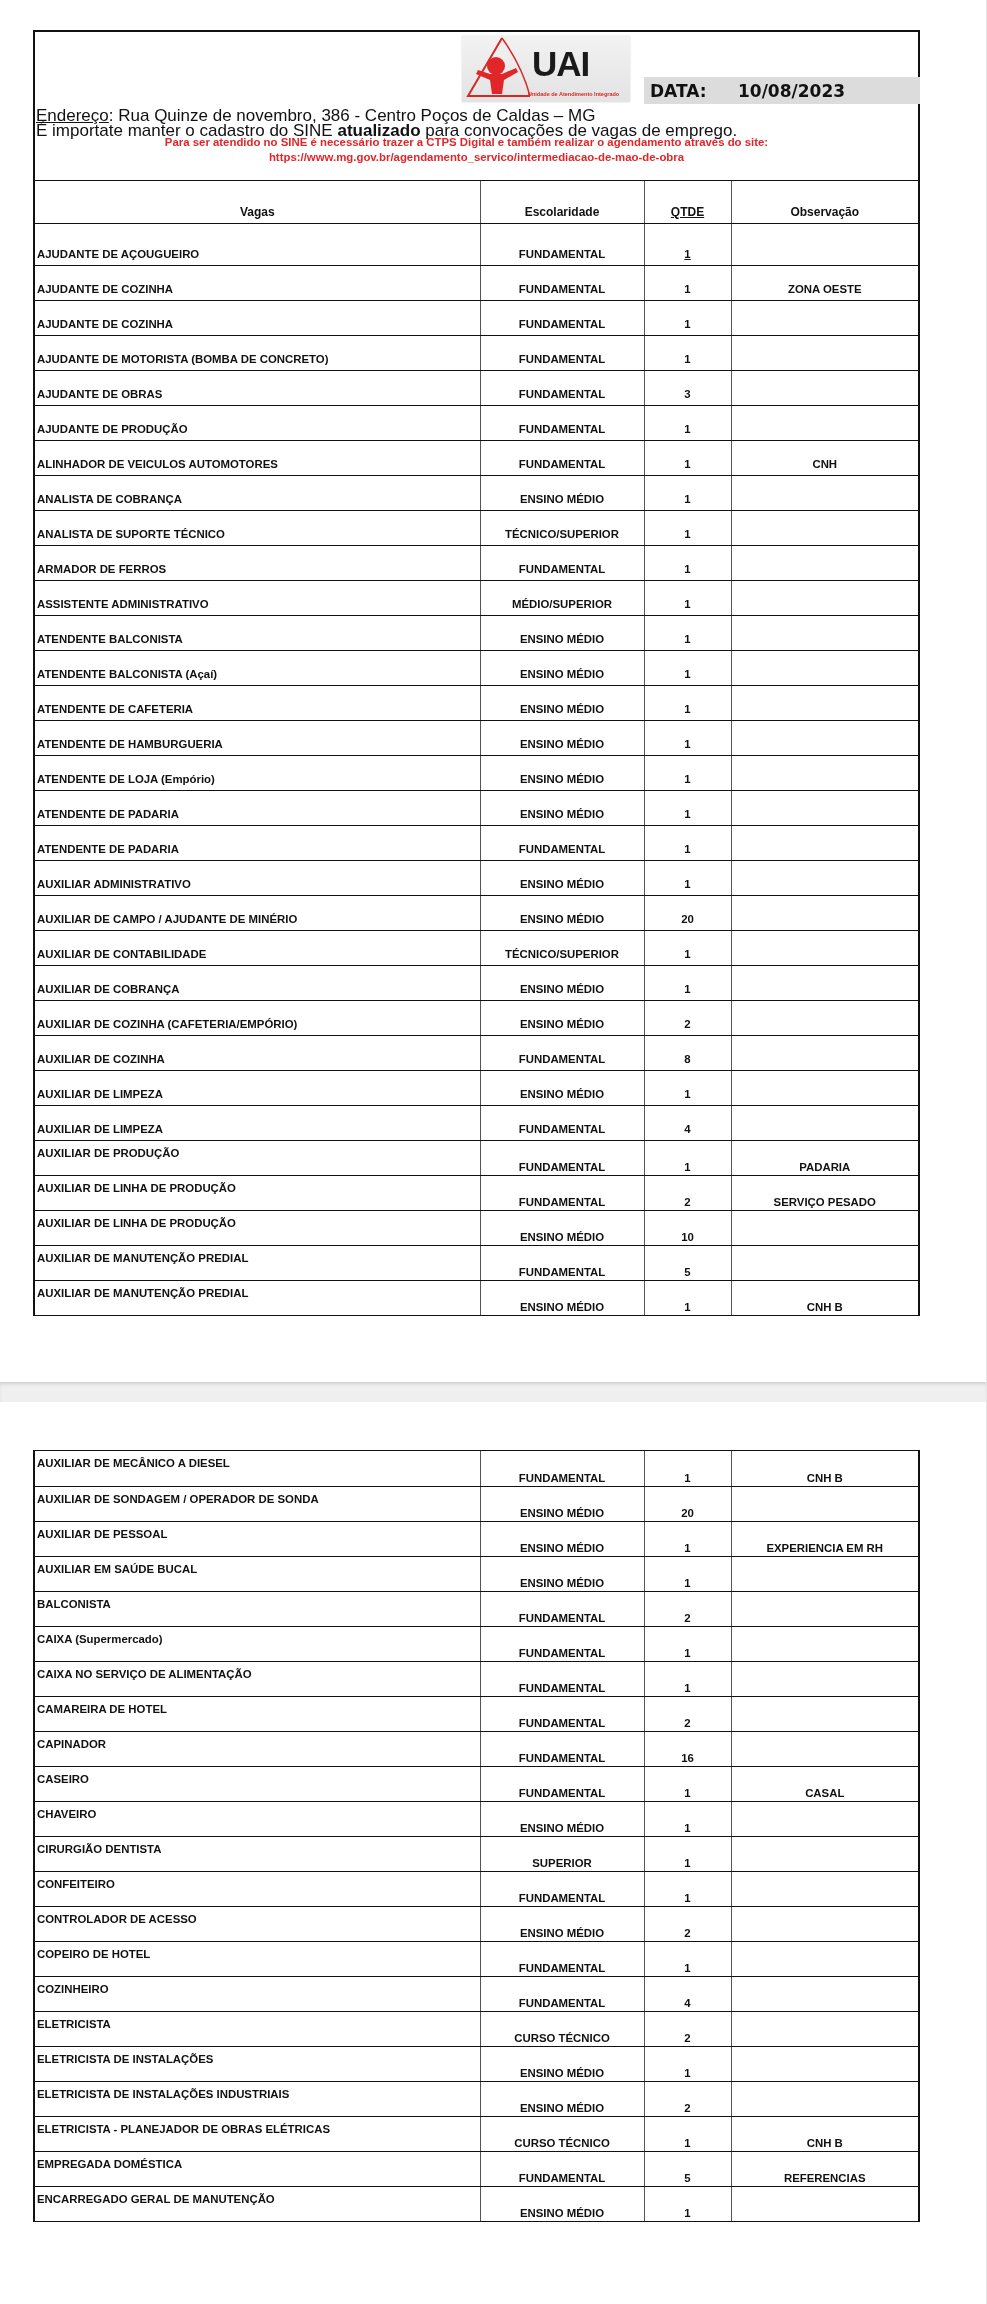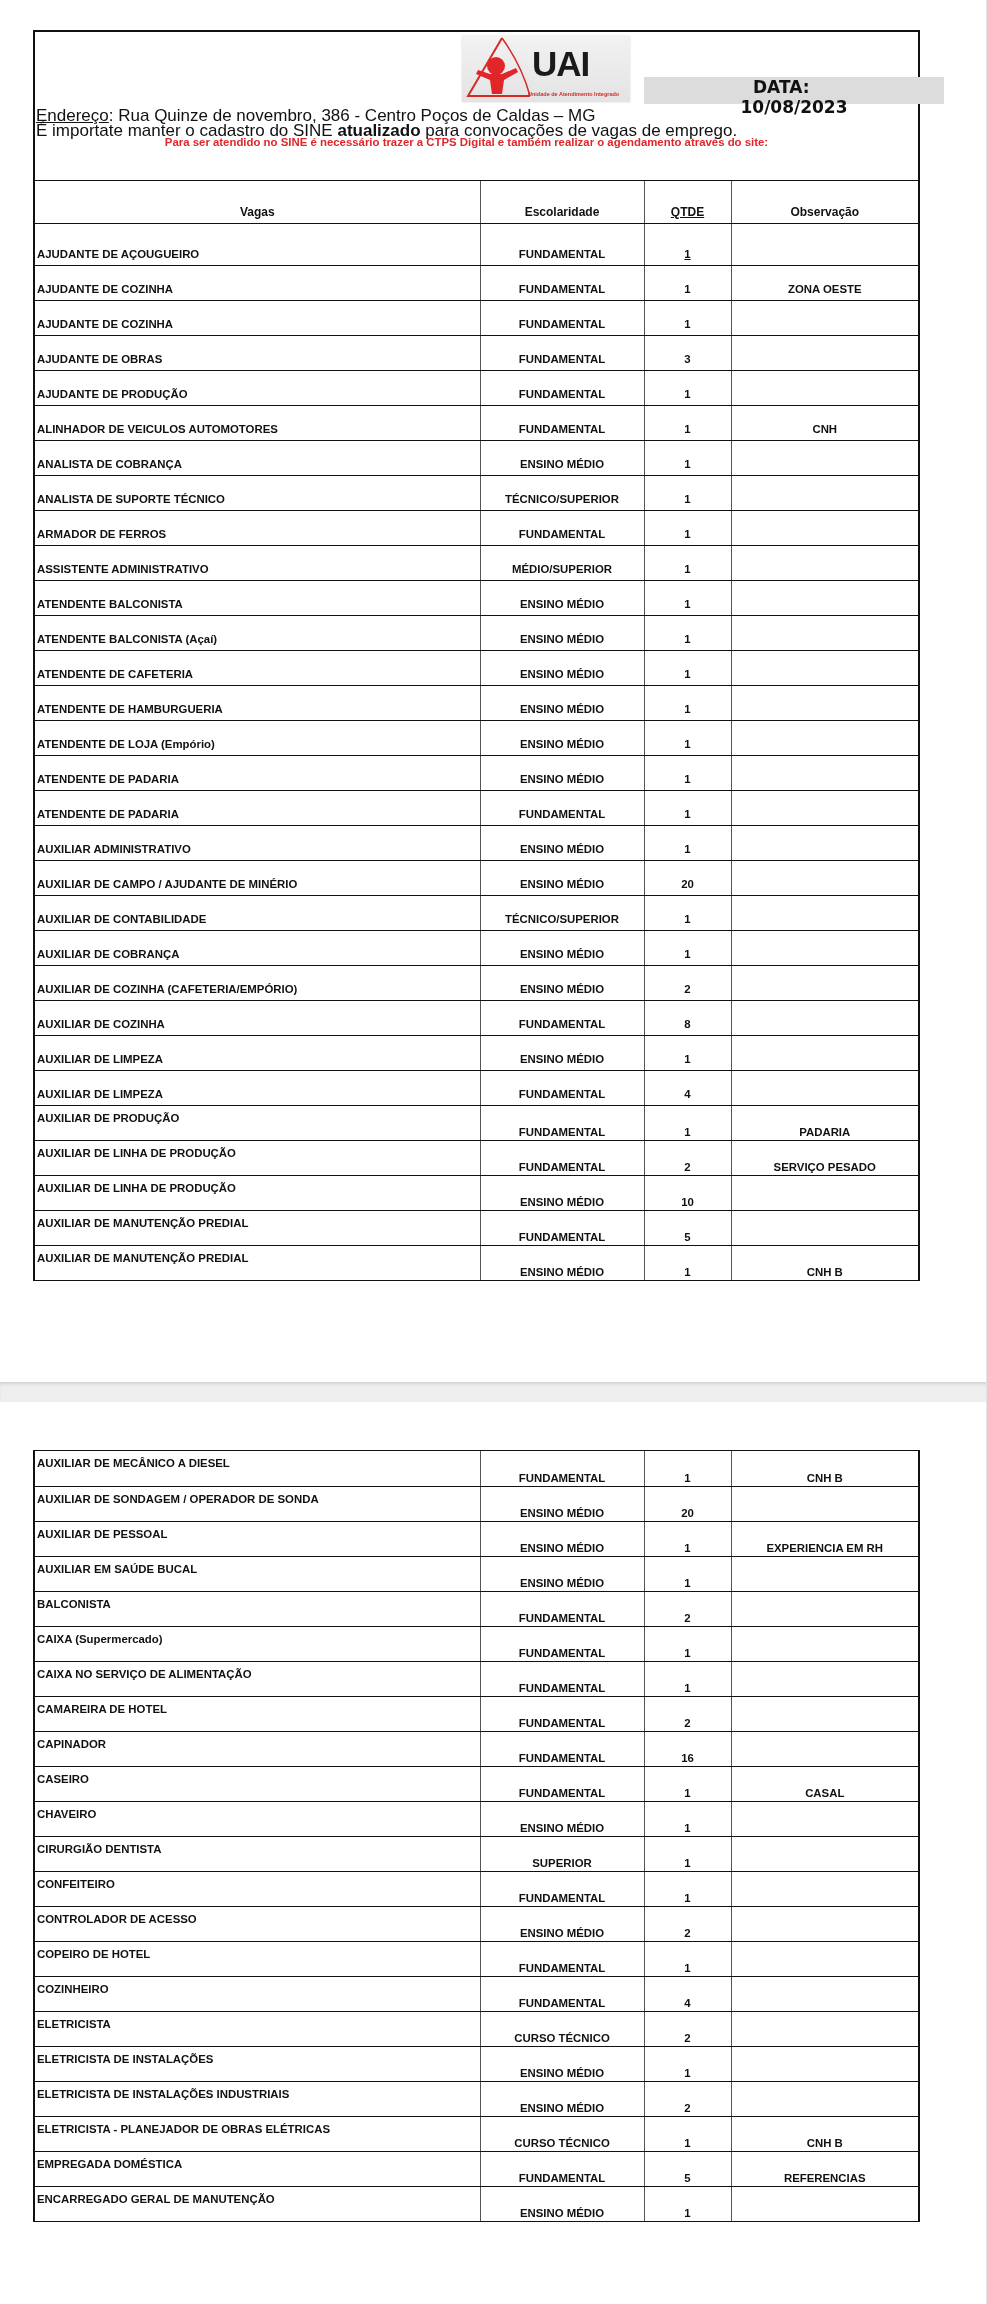--- a/index.html
+++ b/index.html
@@ -47,24 +47,24 @@
     position: absolute; left: 70px; top: 2px;
     font-family: "Liberation Sans", sans-serif;
     font-weight: 900; font-size: 35px; line-height: 52px; letter-spacing: -1px;
     color: #1a1a1a;
   }
   .logo-sub {
     position: absolute; left: 66px; top: 55px;
     font-size: 5.5px; font-weight: bold; color: #d42a26; white-space: nowrap;
   }
   .date-box {
-    position: absolute; left: 609px; top: 45px; width: 300px; height: 27px;
+    position: absolute; left: 609px; top: 45px; width: 276px; height: 27px;
     background: #dcdcdc;
     display: flex; align-items: center;
-    font-family: "DejaVu Sans", sans-serif; font-weight: bold; font-size: 17px; flex-direction: column;
+    font-family: "DejaVu Sans", sans-serif; font-weight: bold; font-size: 17px;
   }
   .date-label { margin-left: 6px; width: 88px; }
   .date-value { }
 
   .line {
     position: absolute; left: 0; white-space: nowrap; font-size: 17px;
   }
   .addr { top: 74px; left: 1px; }
   .addr .u { text-decoration: underline; }
   .imp { top: 89px; left: 1px; }
@@ -121,20 +121,21 @@
         <span class="logo-word">UAI</span>
         <span class="logo-sub">Unidade de Atendimento Integrado</span>
       </div>
       <div class="date-box">
         <span class="date-label">DATA:</span>
         <span class="date-value">10/08/2023</span>
       </div>
       <div class="line addr"><span class="u">Endereço</span><span>: Rua Quinze de novembro, 386 - Centro Poços de Caldas – MG</span></div>
       <div class="line imp"><span>É importate manter o cadastro do SINE </span><b>atualizado</b><span> para convocações de vagas de emprego.</span></div>
       <div class="line red red1">Para ser atendido no SINE é necessário trazer a CTPS Digital e também realizar o agendamento através do site:</div>
+      <div class="line red red2">https://www.mg.gov.br/agendamento_servico/intermediacao-de-mao-de-obra</div>
     </div>
     <table>
       <colgroup>
           <col class="c1">
           <col class="c2">
           <col class="c3">
           <col class="c4">
         </colgroup>
       <thead>
         <tr>
@@ -157,20 +158,26 @@
             <td class="qt"><span>1</span></td>
             <td class="obs"><span>ZONA OESTE</span></td>
           </tr>
           <tr>
             <td class="vaga"><span>AJUDANTE DE COZINHA</span></td>
             <td class="esc"><span>FUNDAMENTAL</span></td>
             <td class="qt"><span>1</span></td>
             <td class="obs"><span></span></td>
           </tr>
           <tr>
+            <td class="vaga"><span>AJUDANTE DE MOTORISTA  (BOMBA DE CONCRETO)</span></td>
+            <td class="esc"><span>FUNDAMENTAL</span></td>
+            <td class="qt"><span>1</span></td>
+            <td class="obs"><span></span></td>
+          </tr>
+          <tr>
             <td class="vaga"><span>AJUDANTE DE OBRAS</span></td>
             <td class="esc"><span>FUNDAMENTAL</span></td>
             <td class="qt"><span>3</span></td>
             <td class="obs"><span></span></td>
           </tr>
           <tr>
             <td class="vaga"><span>AJUDANTE DE PRODUÇÃO</span></td>
             <td class="esc"><span>FUNDAMENTAL</span></td>
             <td class="qt"><span>1</span></td>
             <td class="obs"><span></span></td>

